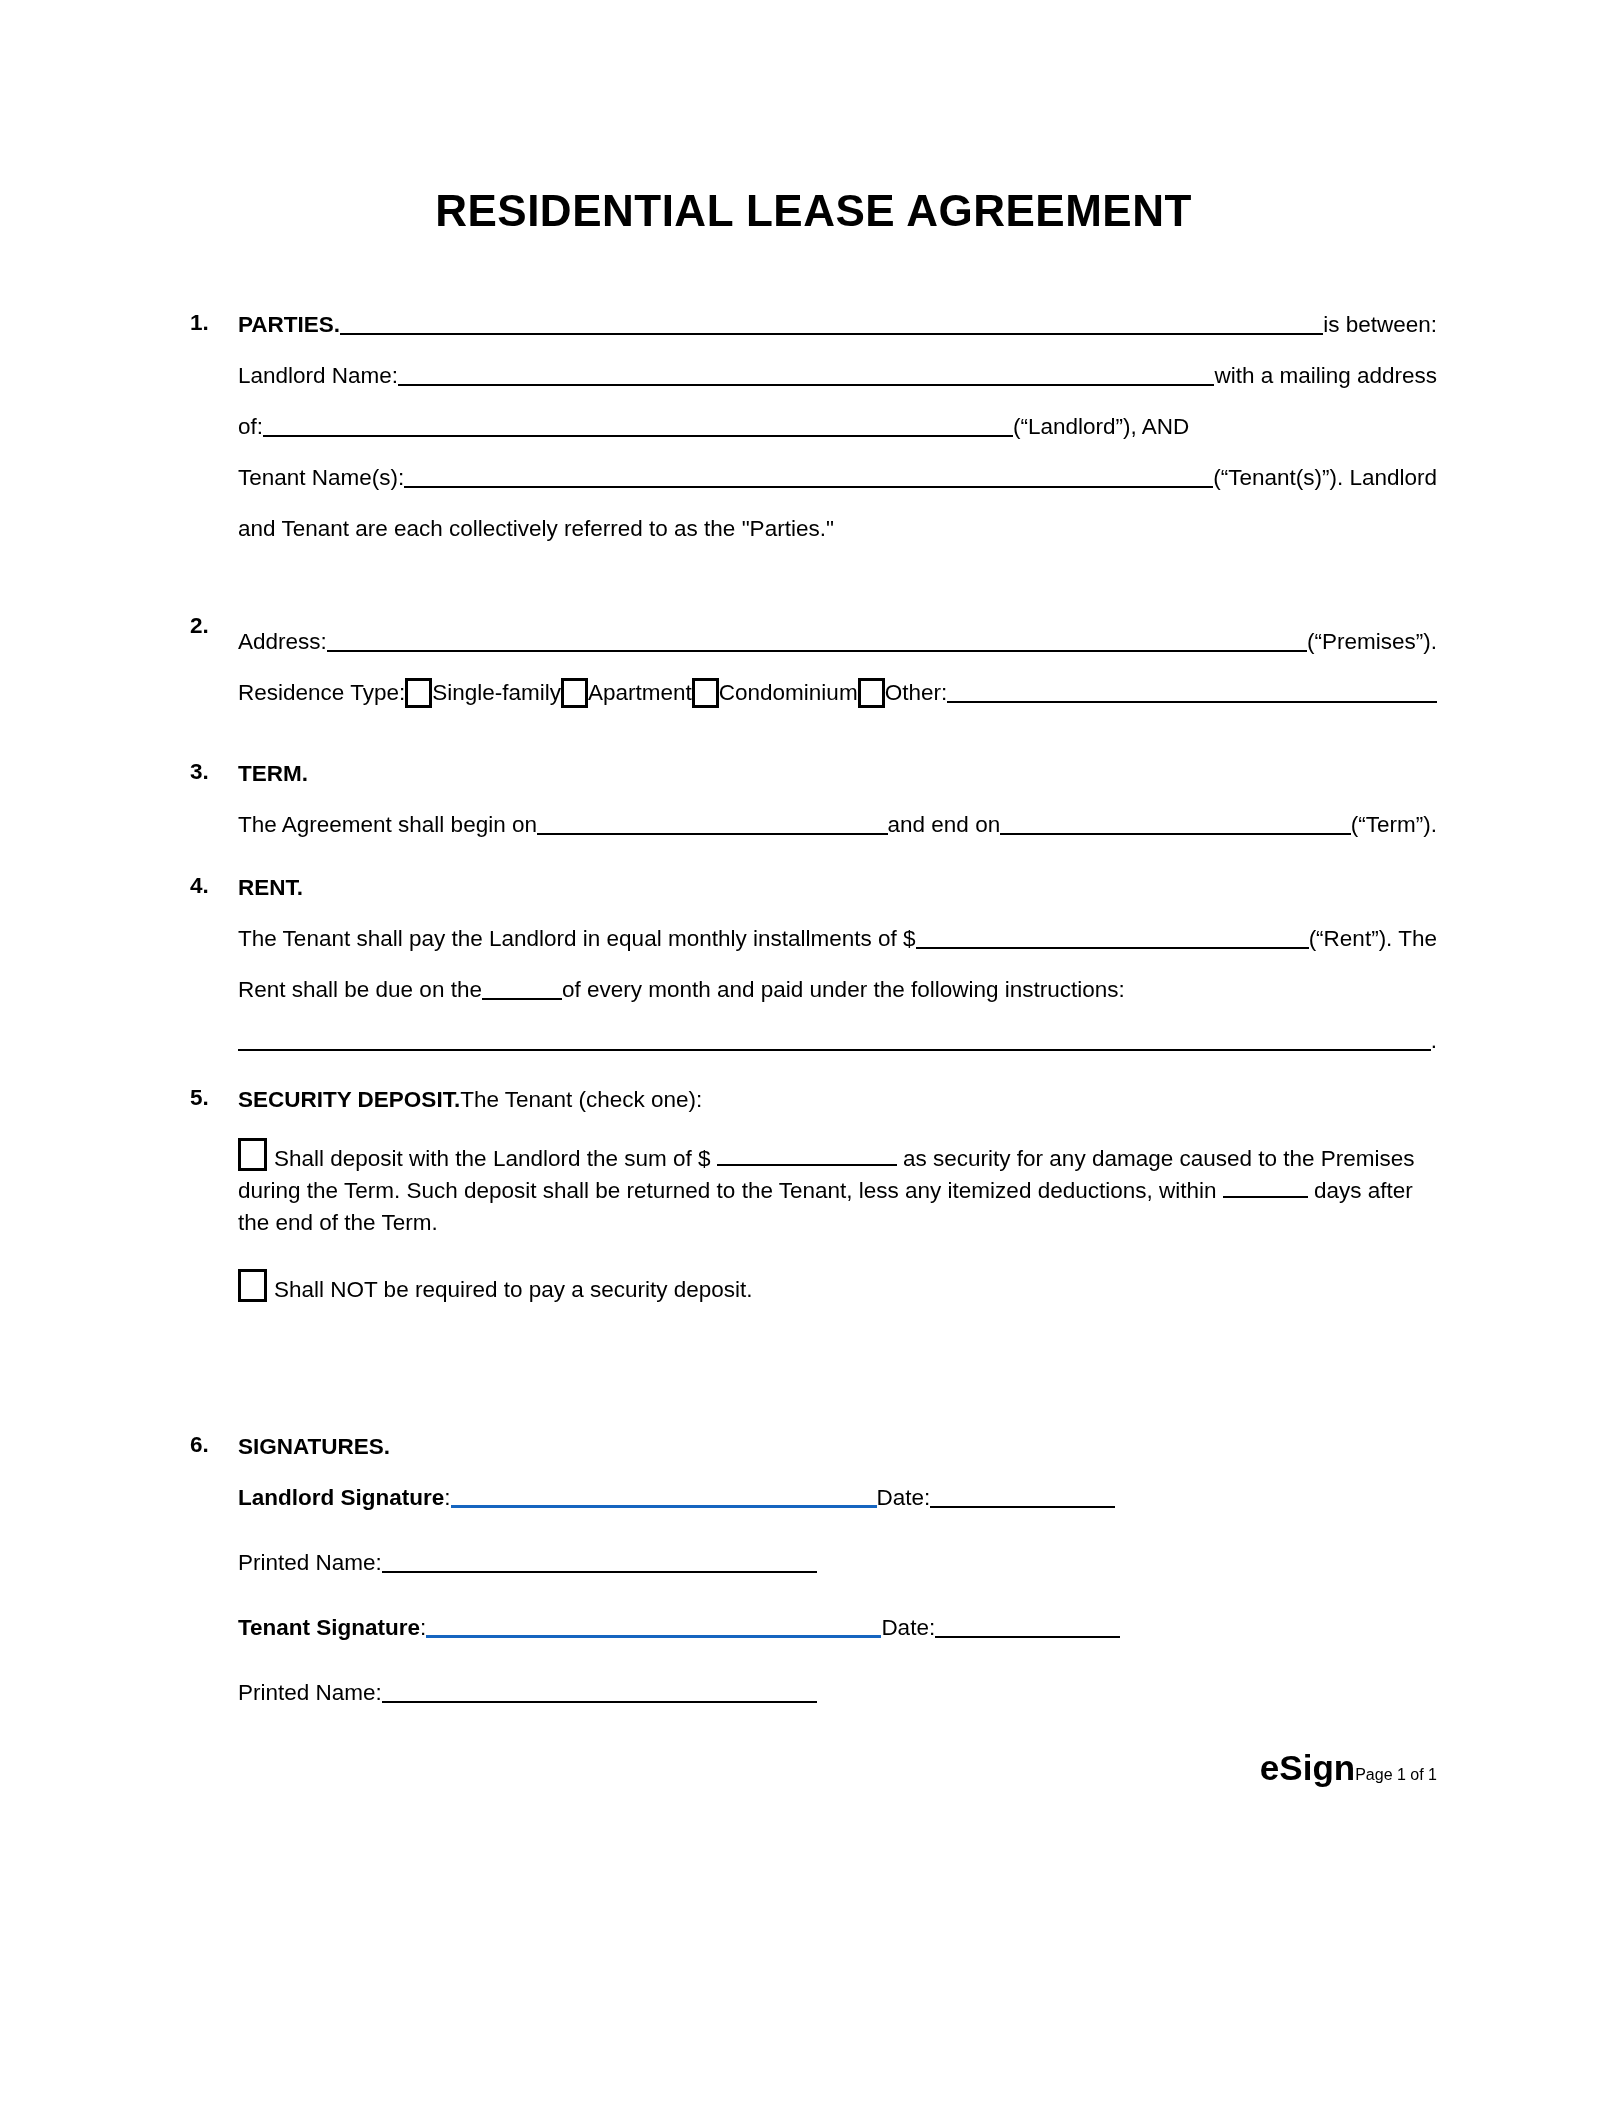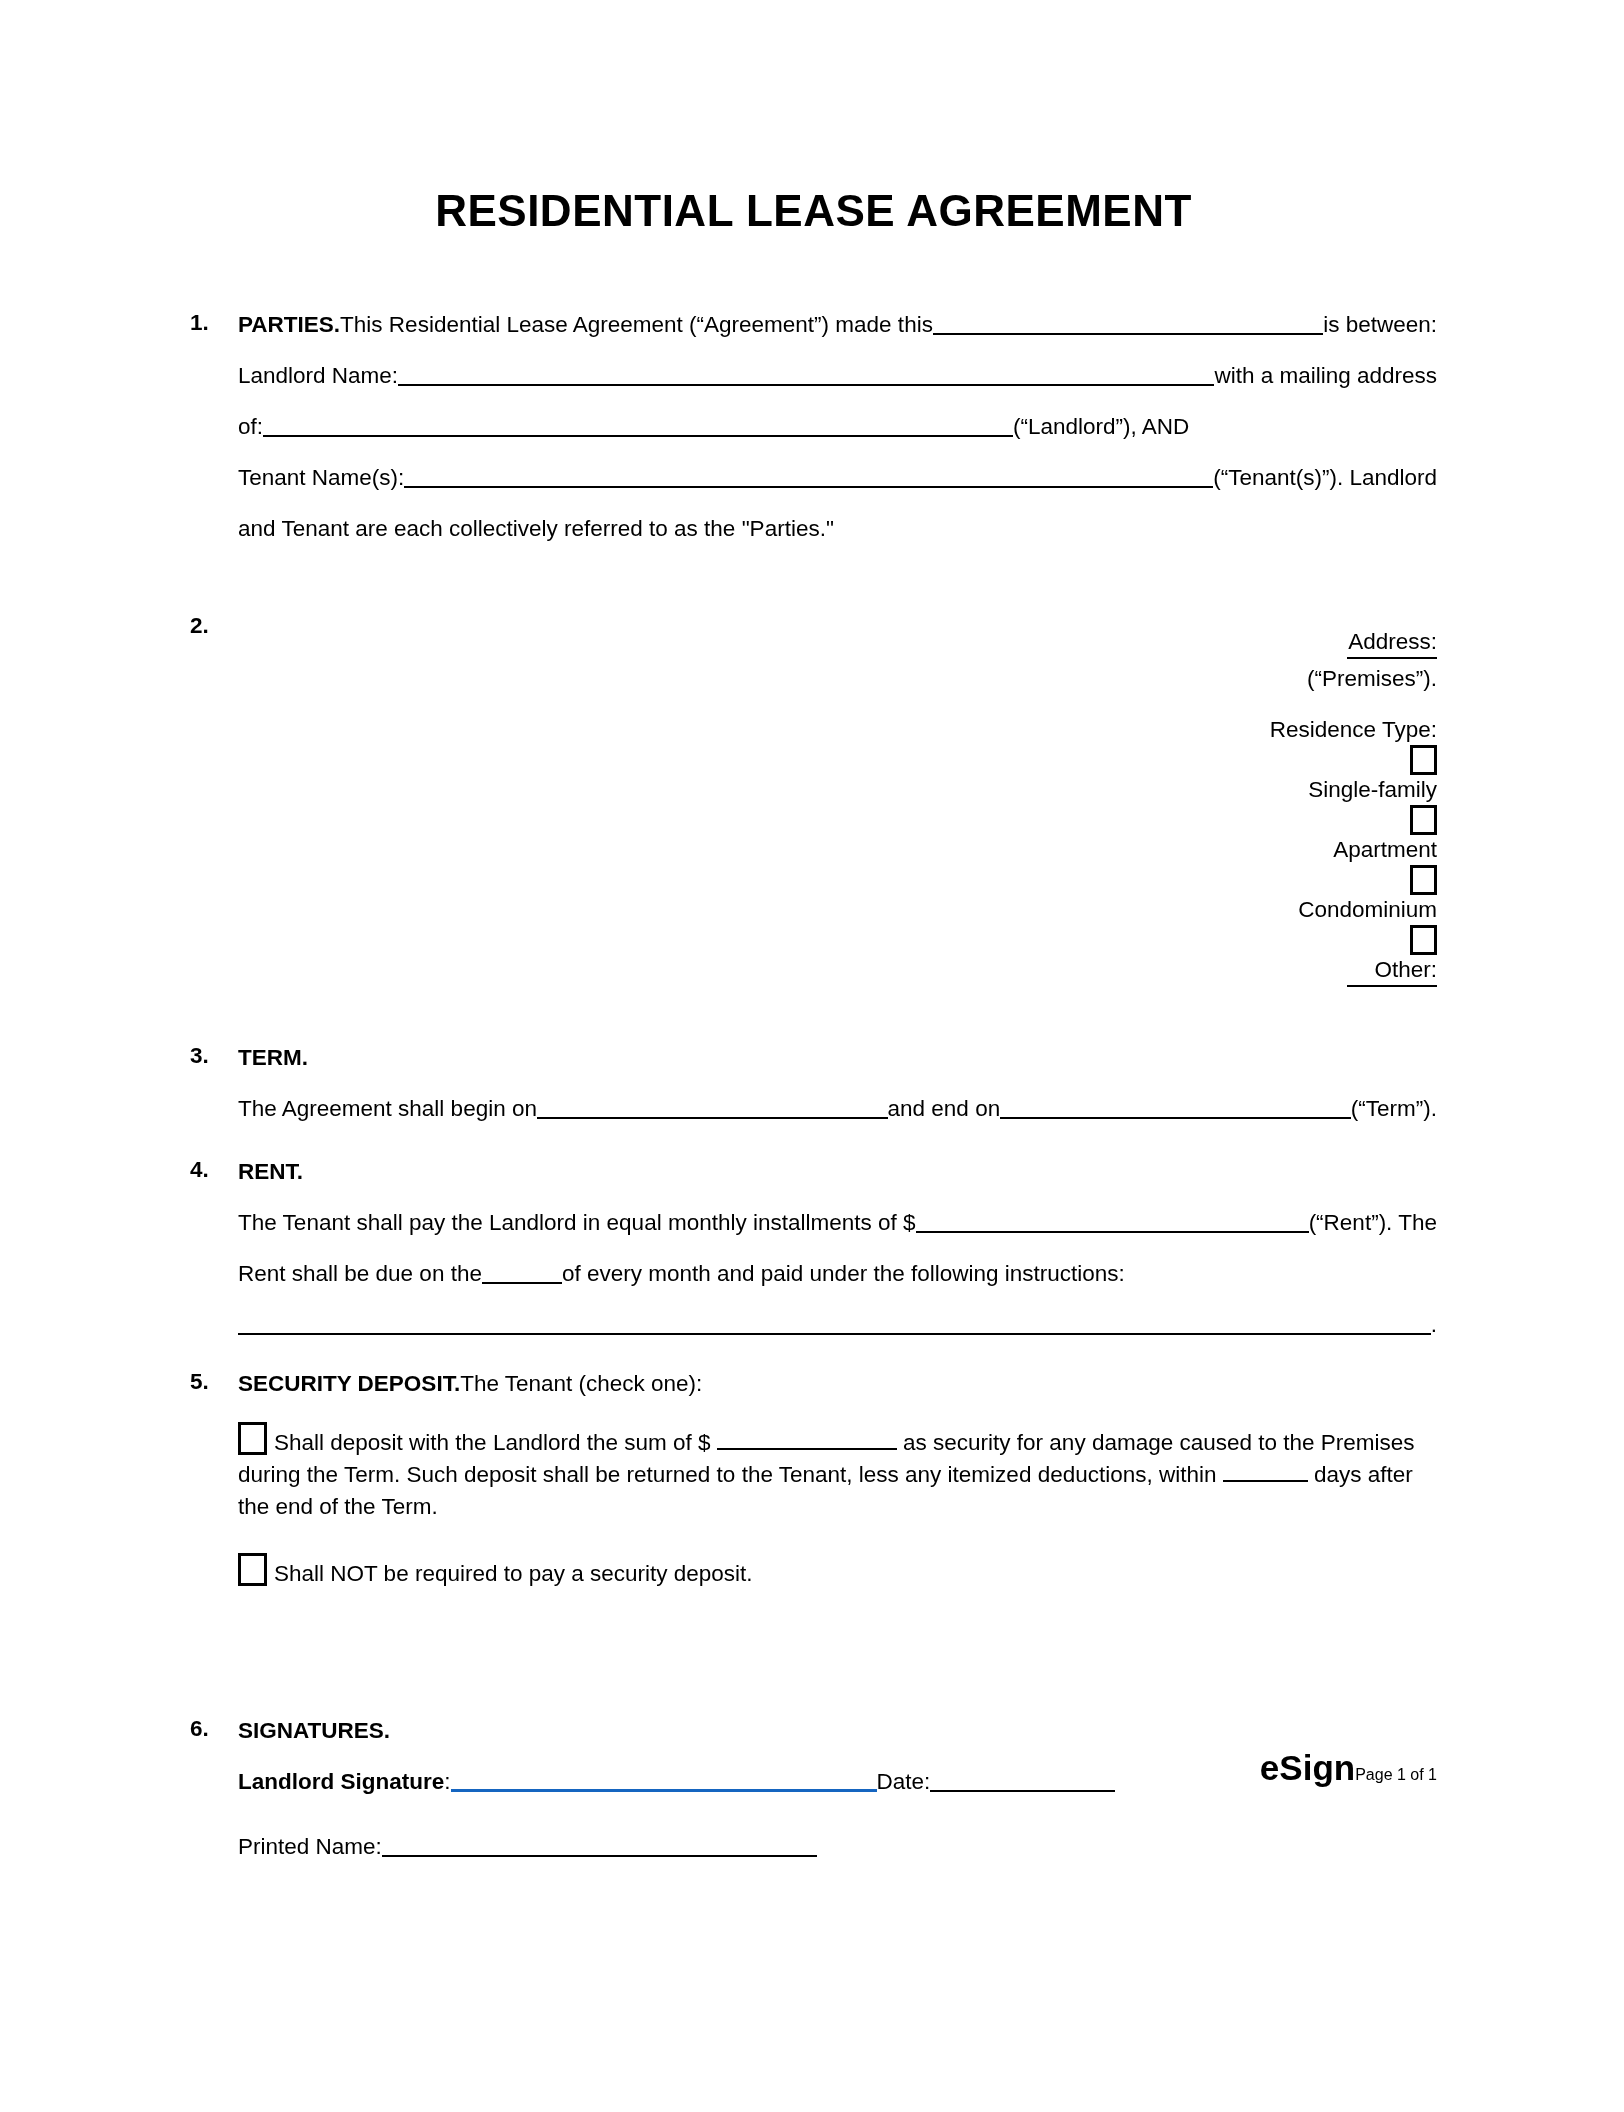--- a/index.html
+++ b/index.html
@@ -59,21 +59,21 @@
     display: inline-block;
     width: 27px;
     height: 30px;
     border: 3px solid var(--ink);
     background: #ffffff;
   }
   .cbx.inline { vertical-align: text-bottom; margin-right: 7px; width: 29px; height: 33px; }
   .opt { line-height: 32px; margin-bottom: 0; }
   .opt-first { margin-top: 23px; }
   .opt-second { margin-top: 30px; }
-  .sec2-extra { margin-top: 14px; flex-direction: column; }
+  .sec2-extra { margin-top: 14px; }
   .sec-property { margin-bottom: 30px; }
   .sec-term { margin-bottom: 12px; }
   .sec-rent { margin-bottom: 8px; }
   .sec-security { margin-bottom: 126px; }
   .sigrow { margin-bottom: 35px; }
   .label-colon { white-space: nowrap; }
   .footer {
     position: absolute;
     left: 190px;
     right: 187px;
@@ -90,21 +90,20 @@
 
 <div class="page">
 
   <h1 class="doc-title">RESIDENTIAL LEASE AGREEMENT</h1>
 
   <div class="section">
     <div class="num">1.</div>
     <div class="sbody">
       <div class="line">
         <span class="t b">PARTIES.</span>
-        <span class="t">This Residential Lease Agreement (“Agreement”) made this</span>
         <span class="blank flex"></span>
         <span class="t">is between:</span>
       </div>
       <div class="line">
         <span class="t">Landlord Name:</span>
         <span class="blank flex"></span>
         <span class="t">with a mailing address</span>
       </div>
       <div class="line">
         <span class="t">of:</span>

